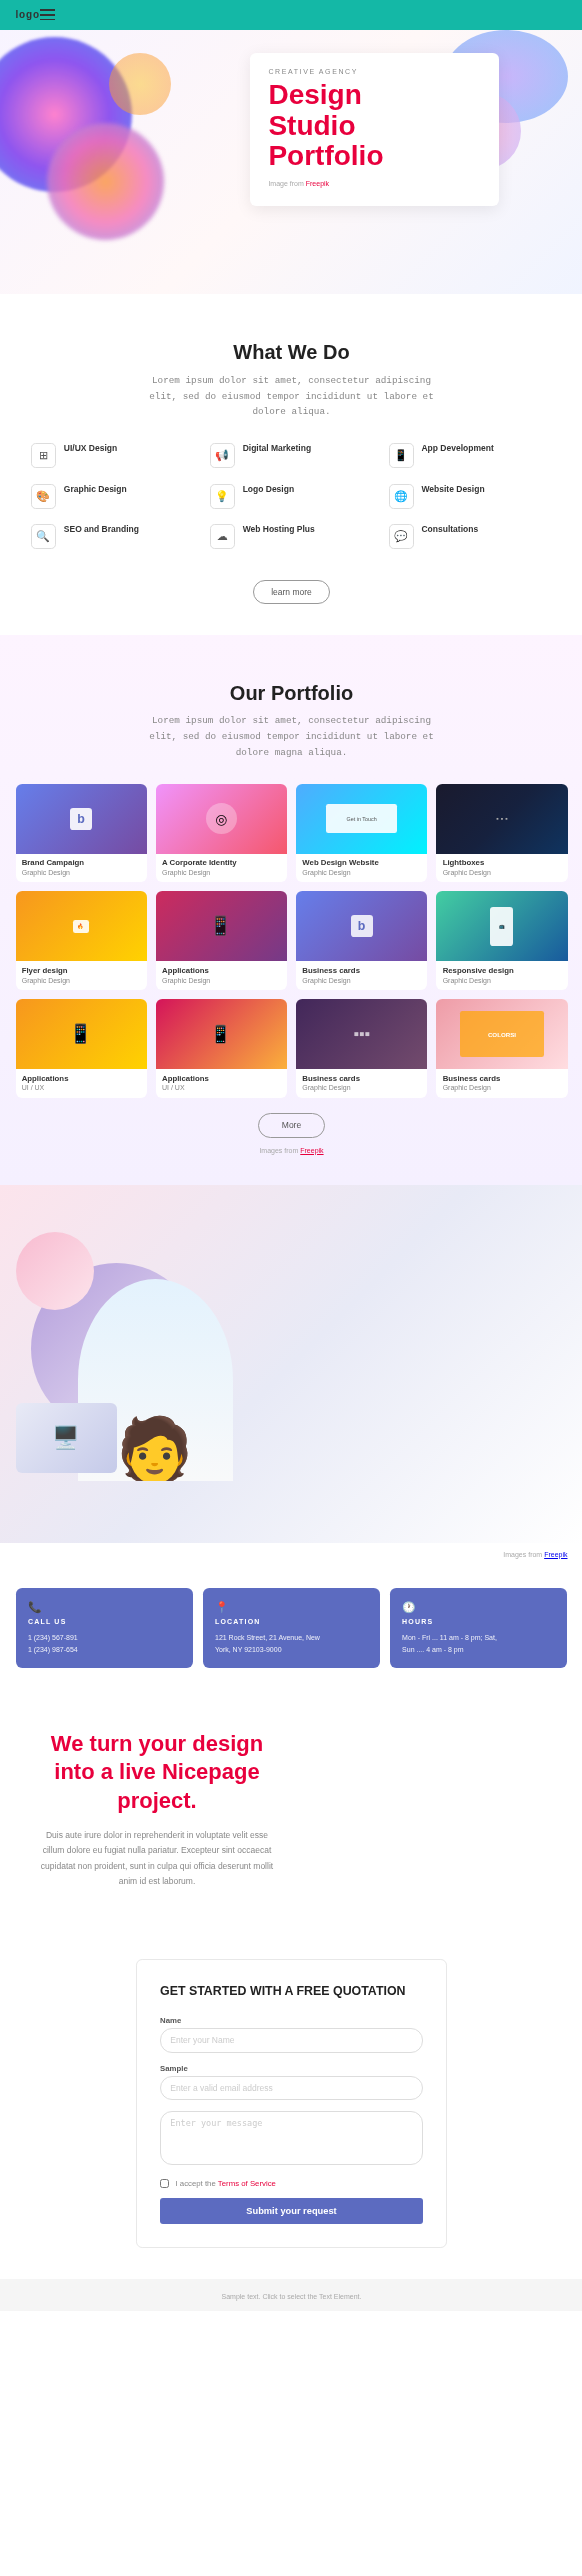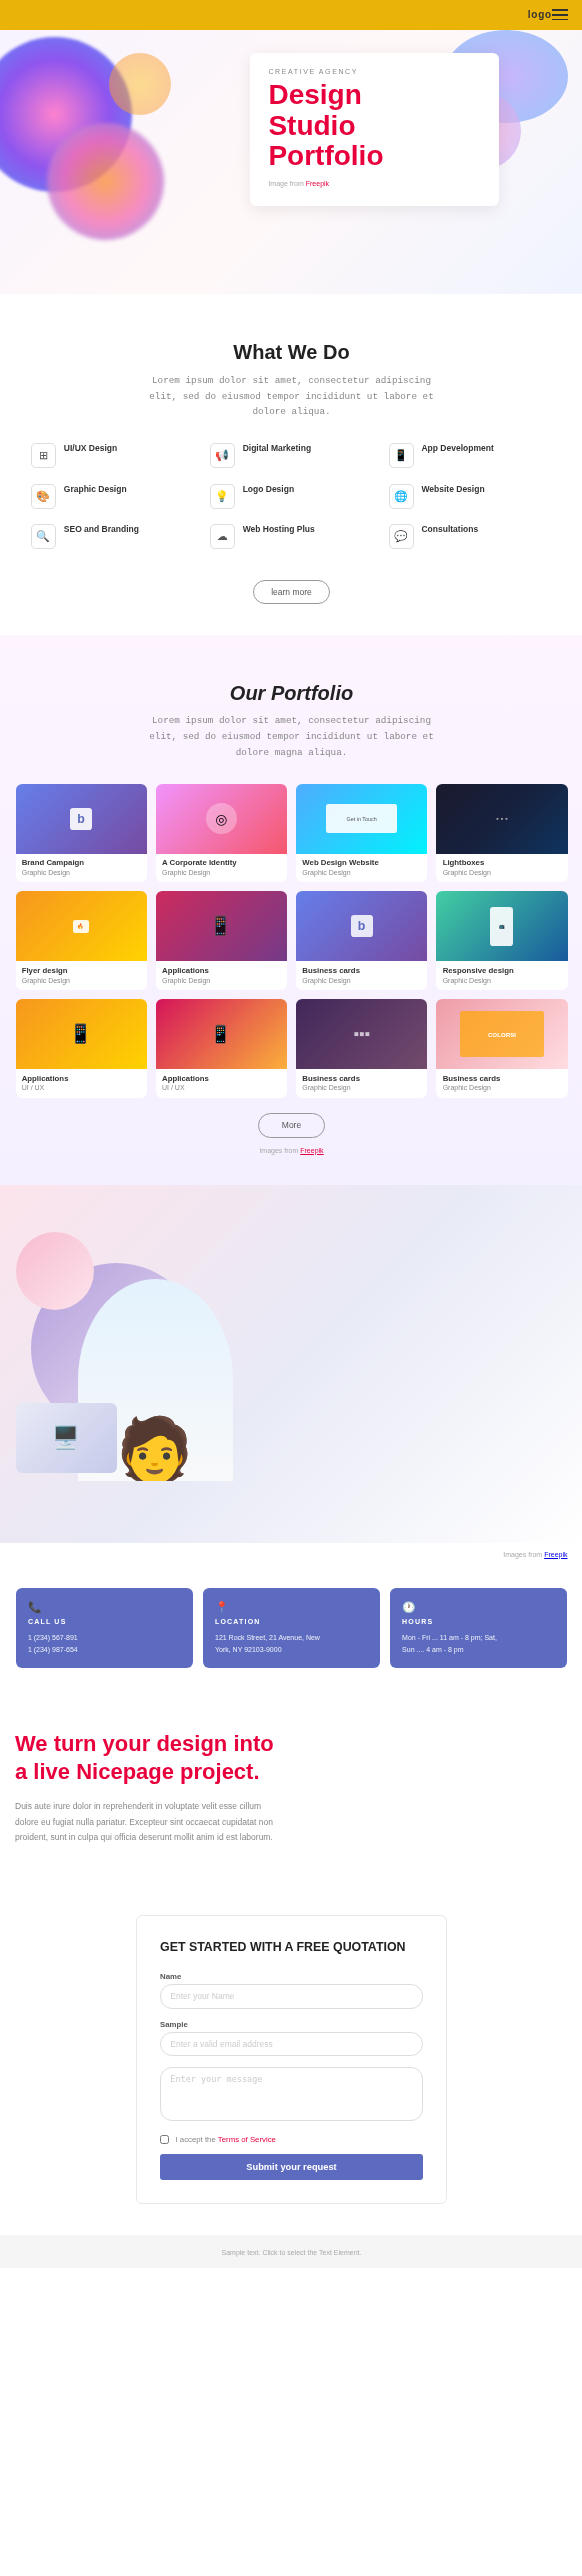--- a/index.html
+++ b/index.html
@@ -1,21 +1,21 @@
 <!DOCTYPE html>
 <html style="font-size:12.4px"><head>
   <meta charset="utf-8">
   <style>
     * { box-sizing: border-box; margin: 0; padding: 0; }
     body { font-family: 'Segoe UI', Arial, sans-serif; width: 583px; overflow-x: hidden; background: #fff; }
 
     
     .header {
-      display: flex; justify-content: flex-end; align-items: center;
-      padding: 9.3px 15.5px; background: #eab308; position: relative; z-index: 10;
+      display: flex; justify-content: flex-start; align-items: center;
+      padding: 9.3px 15.5px; background: #14b8a6; position: relative; z-index: 10;
     }
     .logo { font-size: 10px; font-weight: 700; color: #333; letter-spacing: 0.8px; }
     .hamburger { display: flex; flex-direction: column; gap: 3.1px; cursor: pointer; }
     .hamburger span { width: 15.5px; height: 1.6px; background: #333; display: block; }
 
     
     .hero {
       background: linear-gradient(135deg, #f8f4ff 0%, #fff8f8 50%, #f0f4ff 100%);
       min-height: 264px; position: relative; overflow: hidden; padding: 0 31px 31px;
     }
@@ -50,21 +50,21 @@
     .service-icon { width: 25px; height: 25px; border: 1.2px solid #ddd; border-radius: 4.7px;
       display: flex; align-items: center; justify-content: center; font-size: 11px; flex-shrink: 0; color: #555; }
     .service-name { font-size: 8.5px; font-weight: 600; color: #333; }
     .learn-more-btn {
       display: inline-block; padding: 6.2px 17px; border: 1.2px solid #999; border-radius: 15.5px;
       font-size: 8.5px; color: #555; cursor: pointer; background: none; margin-top: 7.8px;
     }
 
     
     .portfolio { padding: 47px 15.5px 31px; background: linear-gradient(180deg, #fdf4ff 0%, #f5f0ff 100%); text-align: center; }
-    .portfolio-title { font-size: 20px; font-weight: 700; color: #222; margin-bottom: 7.8px; font-style: italic; }
+    .portfolio-title { font-size: 20px; font-weight: 700; color: #222; margin-bottom: 7.8px; }
     .portfolio-grid { display: grid; grid-template-columns: repeat(4, 1fr); gap: 9.3px; margin-top: 23px; }
     .portfolio-item { background: #fff; border-radius: 6.2px; overflow: hidden; text-align: left; }
     .portfolio-thumb {
       width: 100%; height: 70px; position: relative; overflow: hidden;
     }
     .portfolio-item-title { font-size: 7.8px; font-weight: 600; color: #333; padding: 4.7px 6.2px 1.6px; }
     .portfolio-item-cat { font-size: 7px; color: #888; padding: 0 6.2px 6.2px; }
     .portfolio-credit { font-size: 7px; color: #aaa; margin-top: 9.3px; }
     .portfolio-credit a { color: #e8003d; }
 
@@ -103,21 +103,21 @@
     .about-credit { font-size: 7px; color: #aaa; clear: both; text-align: right; padding: 7.8px 15.5px; }
 
     
     .contact-cards { display: flex; gap: 9.3px; padding: 23px 15.5px; background: #fff; }
     .contact-card { flex: 1; background: #5c6bc0; border-radius: 6.2px; padding: 12.4px; color: #fff; }
     .contact-card-icon { font-size: 11px; margin-bottom: 4.7px; }
     .contact-card-title { font-size: 7px; letter-spacing: 1.2px; text-transform: uppercase; font-weight: 700; margin-bottom: 6.2px; color: #fff; }
     .contact-card-text { font-size: 7px; line-height: 1.7; color: rgba(255,255,255,0.9); }
 
     
-    .tagline-section { padding: 39px 15px; display: flex; gap: 31px; align-items: flex-start; }
+    .tagline-section { padding: 39px 38px; display: flex; gap: 31px; align-items: flex-start; text-align: center; }
     .tagline-left { flex: 1; }
     .tagline-title { font-size: 22px; font-weight: 800; color: #e8003d; line-height: 1.3; margin-bottom: 12.4px; }
     .tagline-text { font-size: 8.5px; color: #888; line-height: 1.8; }
     .tagline-right { flex: 1; }
     .tagline-right-text { font-size: 8.5px; color: #888; line-height: 1.8; padding-top: 6.2px; }
 
     
     .form-section { padding: 31px; background: #fff; }
     .form-box { border: 0.8px solid #e8e8e8; border-radius: 6.2px; padding: 23px; max-width: 311px; margin: 0 auto; }
     .form-title { font-size: 12.4px; font-weight: 700; color: #222; margin-bottom: 15.5px; line-height: 1.4; }

